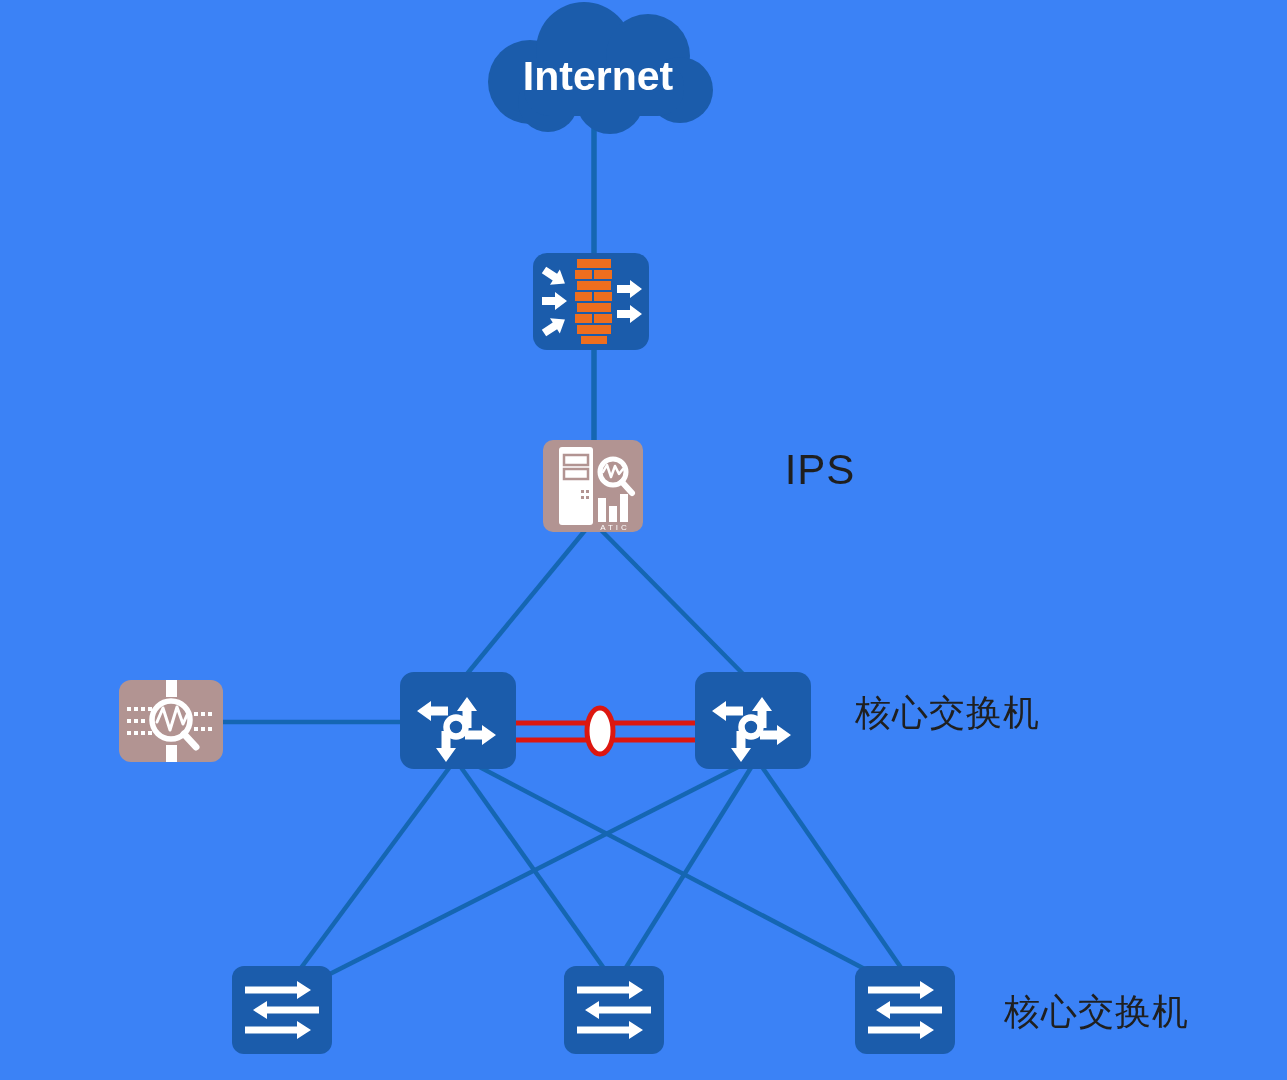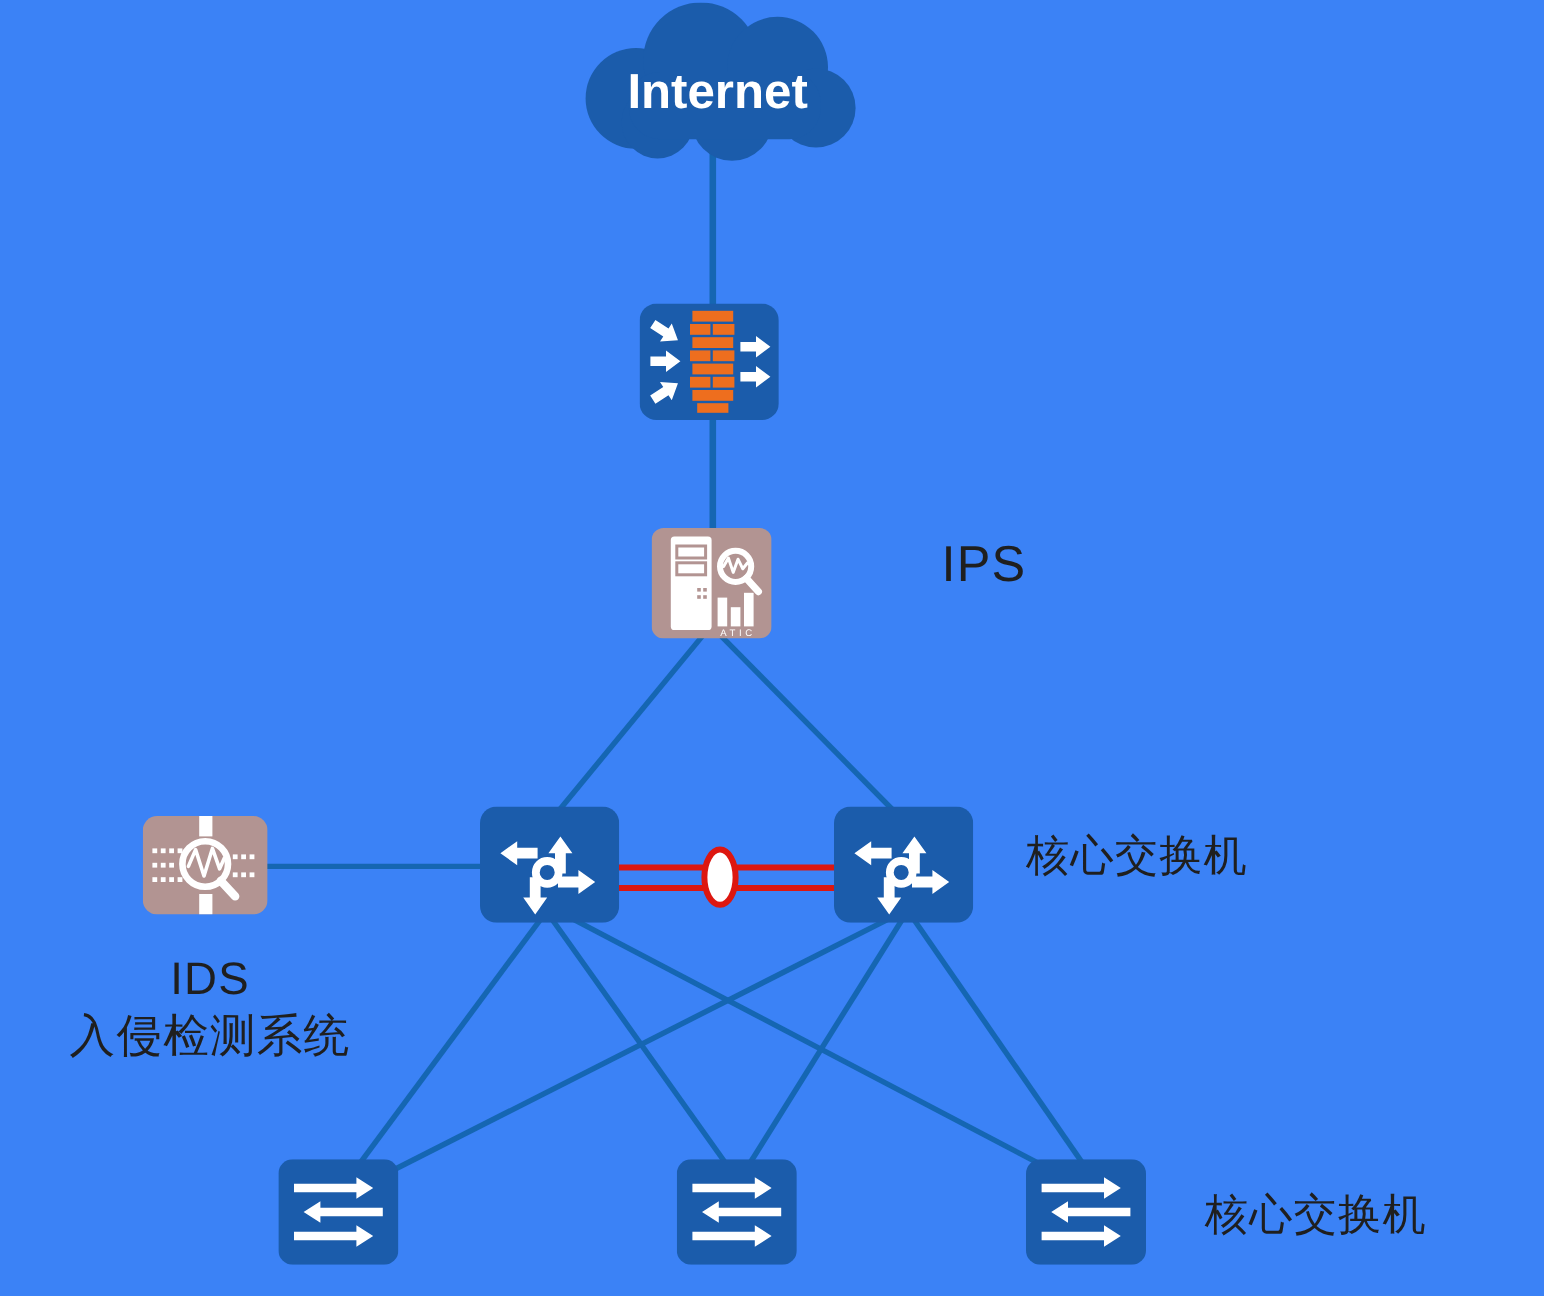--- a/index.html
+++ b/index.html
@@ -162,24 +162,20 @@
           <rect x="29" y="51" width="4" height="4"></rect>
         <rect x="75" y="32" width="4" height="4"></rect>
           <rect x="82" y="32" width="4" height="4"></rect>
           <rect x="89" y="32" width="4" height="4"></rect>
         <rect x="75" y="47" width="4" height="4"></rect>
           <rect x="82" y="47" width="4" height="4"></rect>
           <rect x="89" y="47" width="4" height="4"></rect>
       </g>
     </svg>
   </div>
-  <div class="node-label label-center" style="left:40px;top:793px;width:270px;font-size:38px;">
-    <div>IDS</div>
-    <div>入侵检测系统</div>
-  </div>
 
   <div class="node" style="left:400px;top:672px;">
     <svg width="116" height="97" viewBox="0 0 116 97">
       <rect class="fill-blue" x="0" y="0" width="116" height="97" rx="14"></rect>
       <g class="fill-white">
         <polygon points="0,-4.5 17,-4.5 17,-10 31,0 17,10 17,4.5 0,4.5" transform="translate(67,56) rotate(-90)"></polygon>
         <polygon points="0,-4.5 17,-4.5 17,-10 31,0 17,10 17,4.5 0,4.5" transform="translate(48,39) rotate(180)"></polygon>
         <polygon points="0,-4.5 17,-4.5 17,-10 31,0 17,10 17,4.5 0,4.5" transform="translate(46,59) rotate(90)"></polygon>
         <polygon points="0,-4.5 17,-4.5 17,-10 31,0 17,10 17,4.5 0,4.5" transform="translate(65,63)"></polygon>
       </g>

